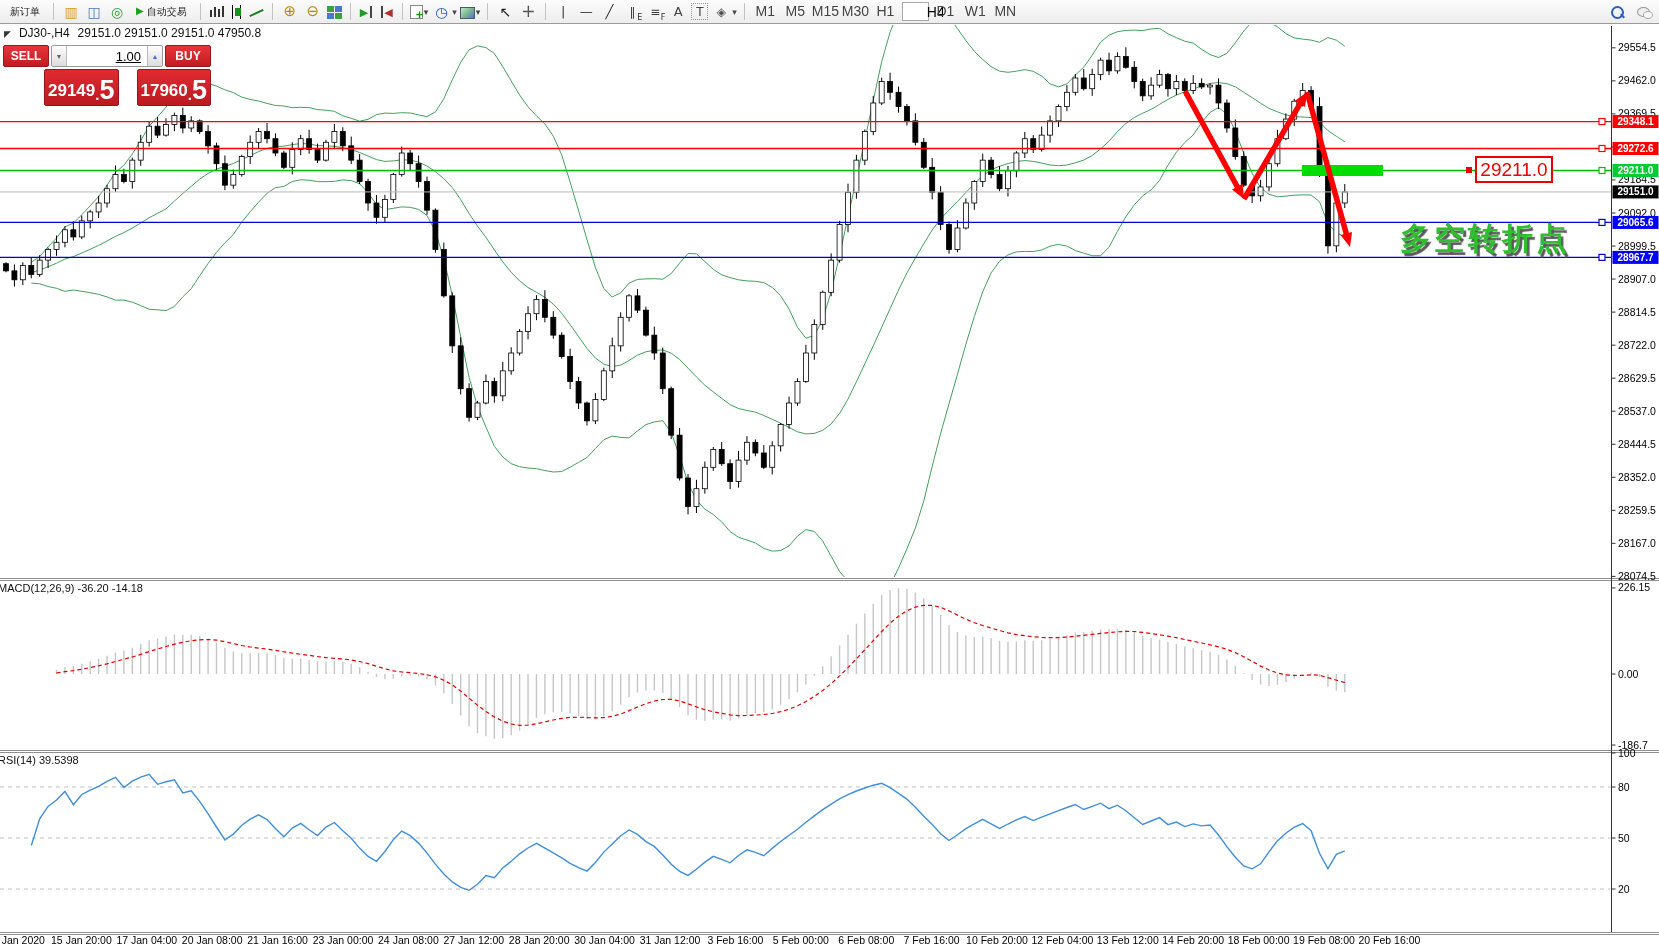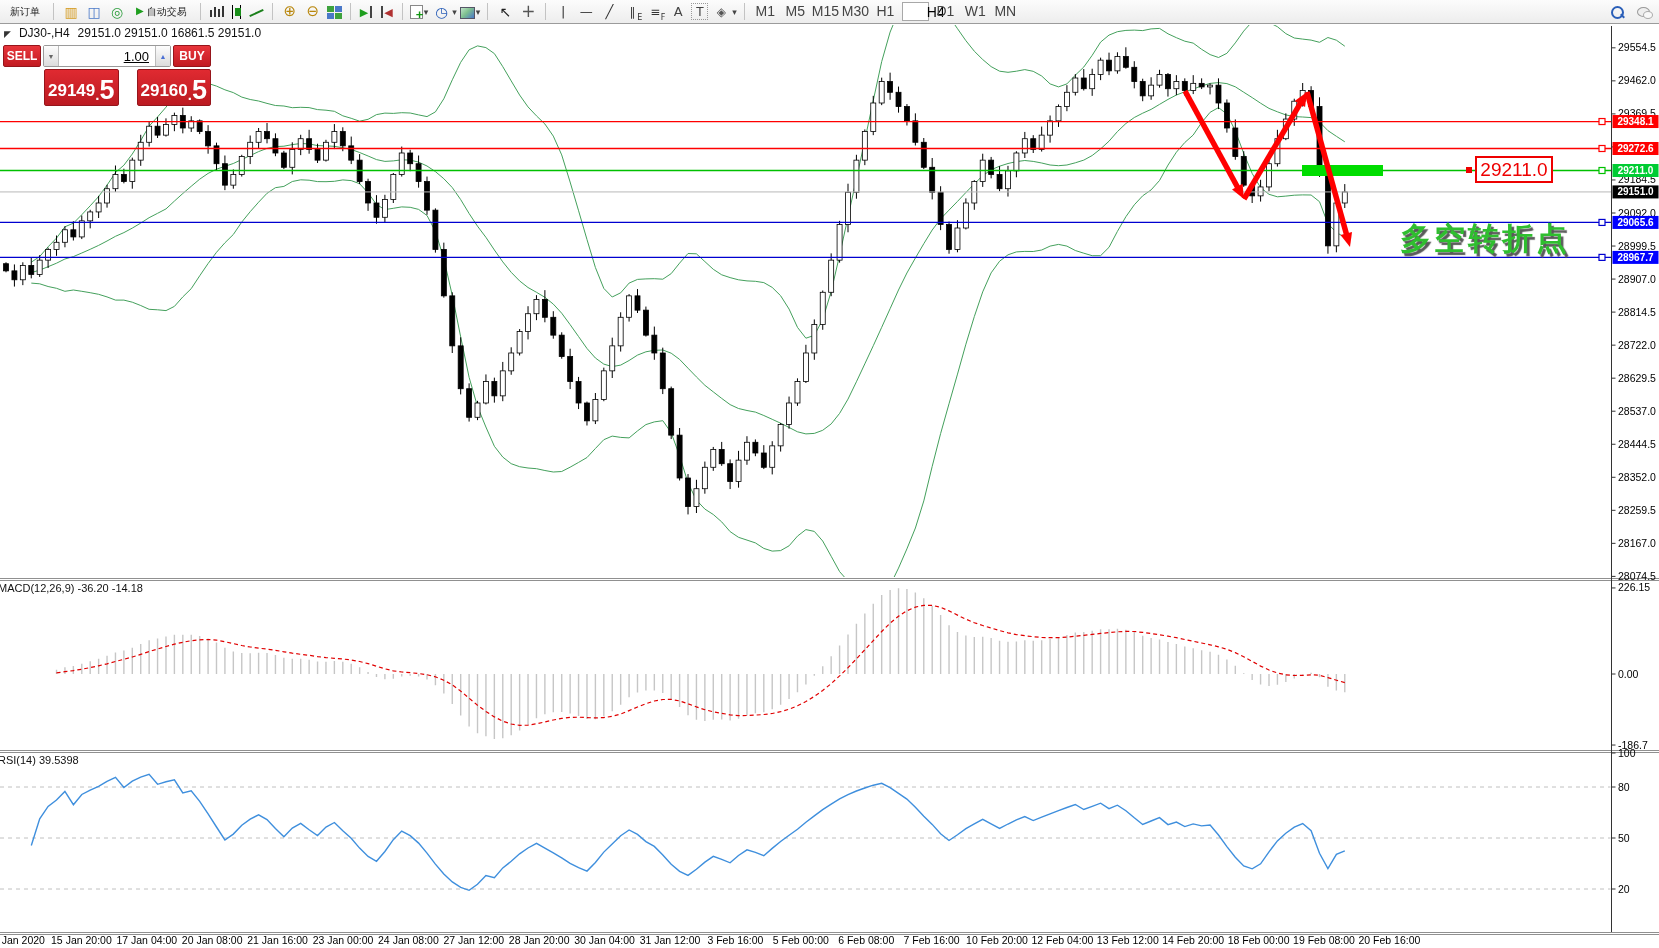--- a/index.html
+++ b/index.html
@@ -46,21 +46,21 @@
   .ic-chat::after  { content:""; position:absolute; left:7px; top:7px; width:8px; height:6px; border:1.5px solid #aaa; border-radius:50%; background:#f8f8f8; }
 
   
   #chart-title { position:absolute; left:4px; top:26px; z-index:20; font-size:12px; color:#111;
                  display:flex; gap:8px; align-items:baseline; }
   #chart-title .col { font-size:9px; color:#333; }
 
   
   #ocp { position:absolute; left:3px; top:45px; width:208px; z-index:25; }
   .ocp-row1 { display:flex; gap:2px; height:22px; }
-  .ocp-sell,.ocp-buy { width:38px; background:linear-gradient(#e8353b,#c21b22); border:1px solid #96151b; border-radius:2px;
+  .ocp-sell,.ocp-buy { width:46px; background:linear-gradient(#e8353b,#c21b22); border:1px solid #96151b; border-radius:2px;
             color:#fff; font-size:12px; font-weight:bold; display:flex; align-items:center; justify-content:center; }
   .ocp-spin { flex:1; display:flex; border:1px solid #9a9a9a; background:#fff; border-radius:2px; }
   .ocp-spin-btn { width:15px; background:linear-gradient(#fdfdfd,#dcdcdc); border-right:1px solid #bbb;
                   font-size:7px; color:#666; display:flex; align-items:center; justify-content:center; }
   .ocp-spin-btn.up { border-right:none; border-left:1px solid #bbb; color:#4a6fd4; }
   .ocp-vol { flex:1; font-size:13px; color:#000; display:flex; align-items:center; justify-content:flex-end; padding-right:6px;text-decoration:underline; }
   .ocp-row2 { display:flex; gap:18px; margin-top:2px; height:37px;margin-left:41px; }
   .ocp-price { flex:1; background:linear-gradient(#e02a31,#bb1a21); border:1px solid #96151b; border-radius:2px;
                color:#fff; display:flex; align-items:flex-end; justify-content:center; padding-bottom:2px; }
   .ocp-price .int { font-size:17px; font-weight:bold; line-height:24px; }
@@ -809,41 +809,41 @@
     <div class="tb-tf">MN</div>
     <div class="tb-right">
       <div class="ic ic-search"></div>
       <div class="ic ic-chat"></div>
     </div>
   </div>
 
 <div id="chart-title">
   <span class="col">◤</span>
   <span>DJ30-,H4</span>
-  <span>29151.0 29151.0 16861.5 29151.0</span>
+  <span>29151.0 29151.0 29151.0 47950.8</span>
 </div>
 
 <div id="ocp">
   <div class="ocp-row1">
     <div class="ocp-sell">SELL</div>
     <div class="ocp-spin">
       <div class="ocp-spin-btn">▼</div>
       <div class="ocp-vol">1.00</div>
       <div class="ocp-spin-btn up">▲</div>
     </div>
     <div class="ocp-buy">BUY</div>
   </div>
   <div class="ocp-row2">
     <div class="ocp-price">
       <span class="int">29149</span>
         <span class="dot">.</span>
         <span class="frac">5</span>
     </div>
     <div class="ocp-price">
-      <span class="int">29160</span>
+      <span class="int">17960</span>
         <span class="dot">.</span>
         <span class="frac">5</span>
     </div>
   </div>
 </div>
 
 <div class="ind-label" style="top:582px">MACD(12,26,9) -36.20 -14.18</div>
 <div class="ind-label" style="top:754px">RSI(14) 39.5398</div>
 
 <div id="price-callout">29211.0</div>

